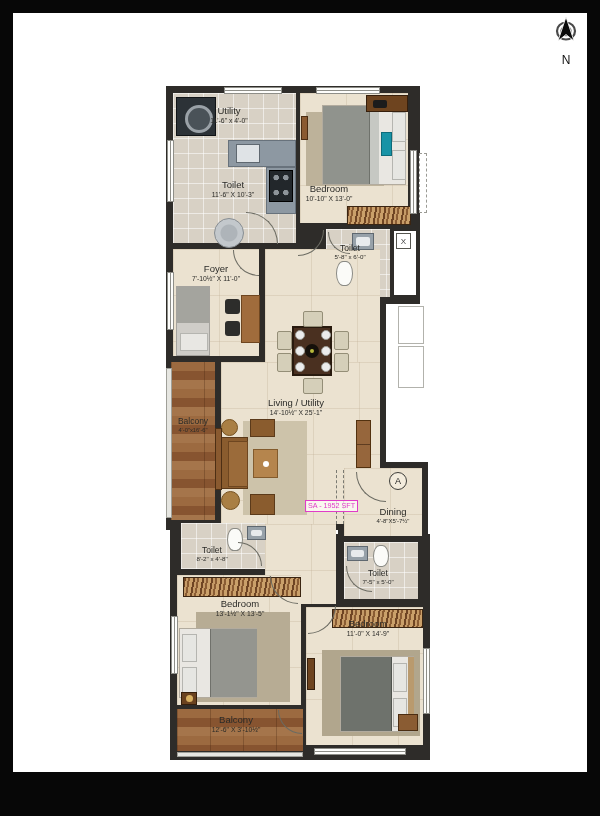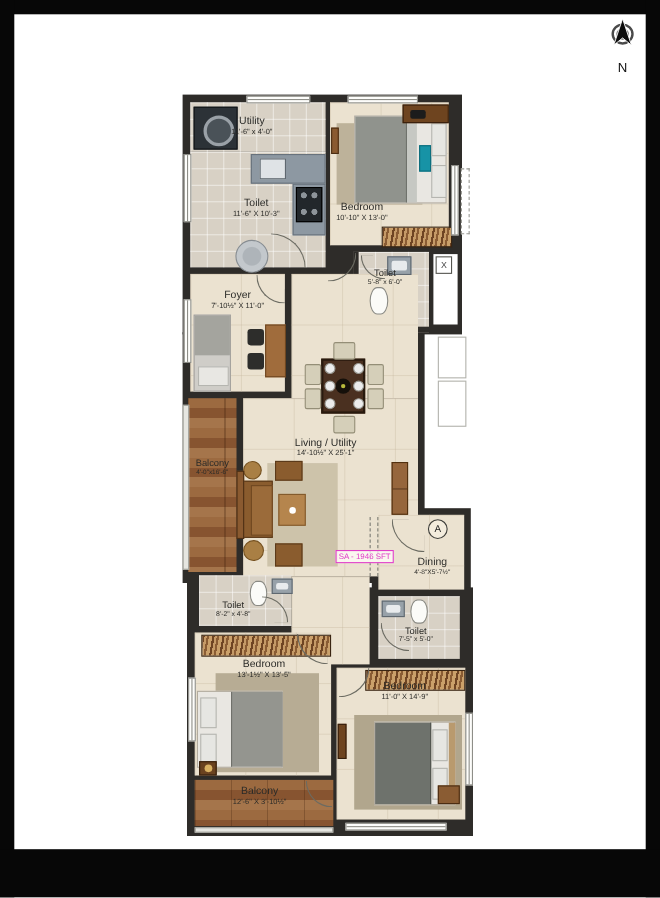--- a/index.html
+++ b/index.html
@@ -250,21 +250,21 @@
   </div>
   <div class="lbl" style="left:368px;top:619px">
     <span class="nm">Bedroom</span>
     <span class="dm">11'-0" X 14'-9"</span>
   </div>
   <div class="lbl" style="left:236px;top:715px">
     <span class="nm">Balcony</span>
     <span class="dm">12'-6" X 3'-10½"</span>
   </div>
 
-  <div class="area-tag" style="left:305px;top:500px">SA - 1946 SFT</div>
+  <div class="area-tag" style="left:305px;top:500px">SA - 1952 SFT</div>
   <div class="marker" style="left:389px;top:472px">
     <span>A</span>
   </div>
 
   <div class="north">
     <svg width="30" height="32" viewBox="0 0 30 32">
       <ellipse cx="15" cy="15" rx="9" ry="8.5" fill="none" stroke="#4a4a4a" stroke-width="2.2"></ellipse>
       <ellipse cx="15" cy="15" rx="5" ry="4.5" fill="none" stroke="#6a6a6a" stroke-width="1.4"></ellipse>
       <path d="M15 1 L23 25 L15 18.5 L7 25 Z" fill="#0b0b0b" stroke="#ffffff" stroke-width="0.8"></path>
     </svg>

